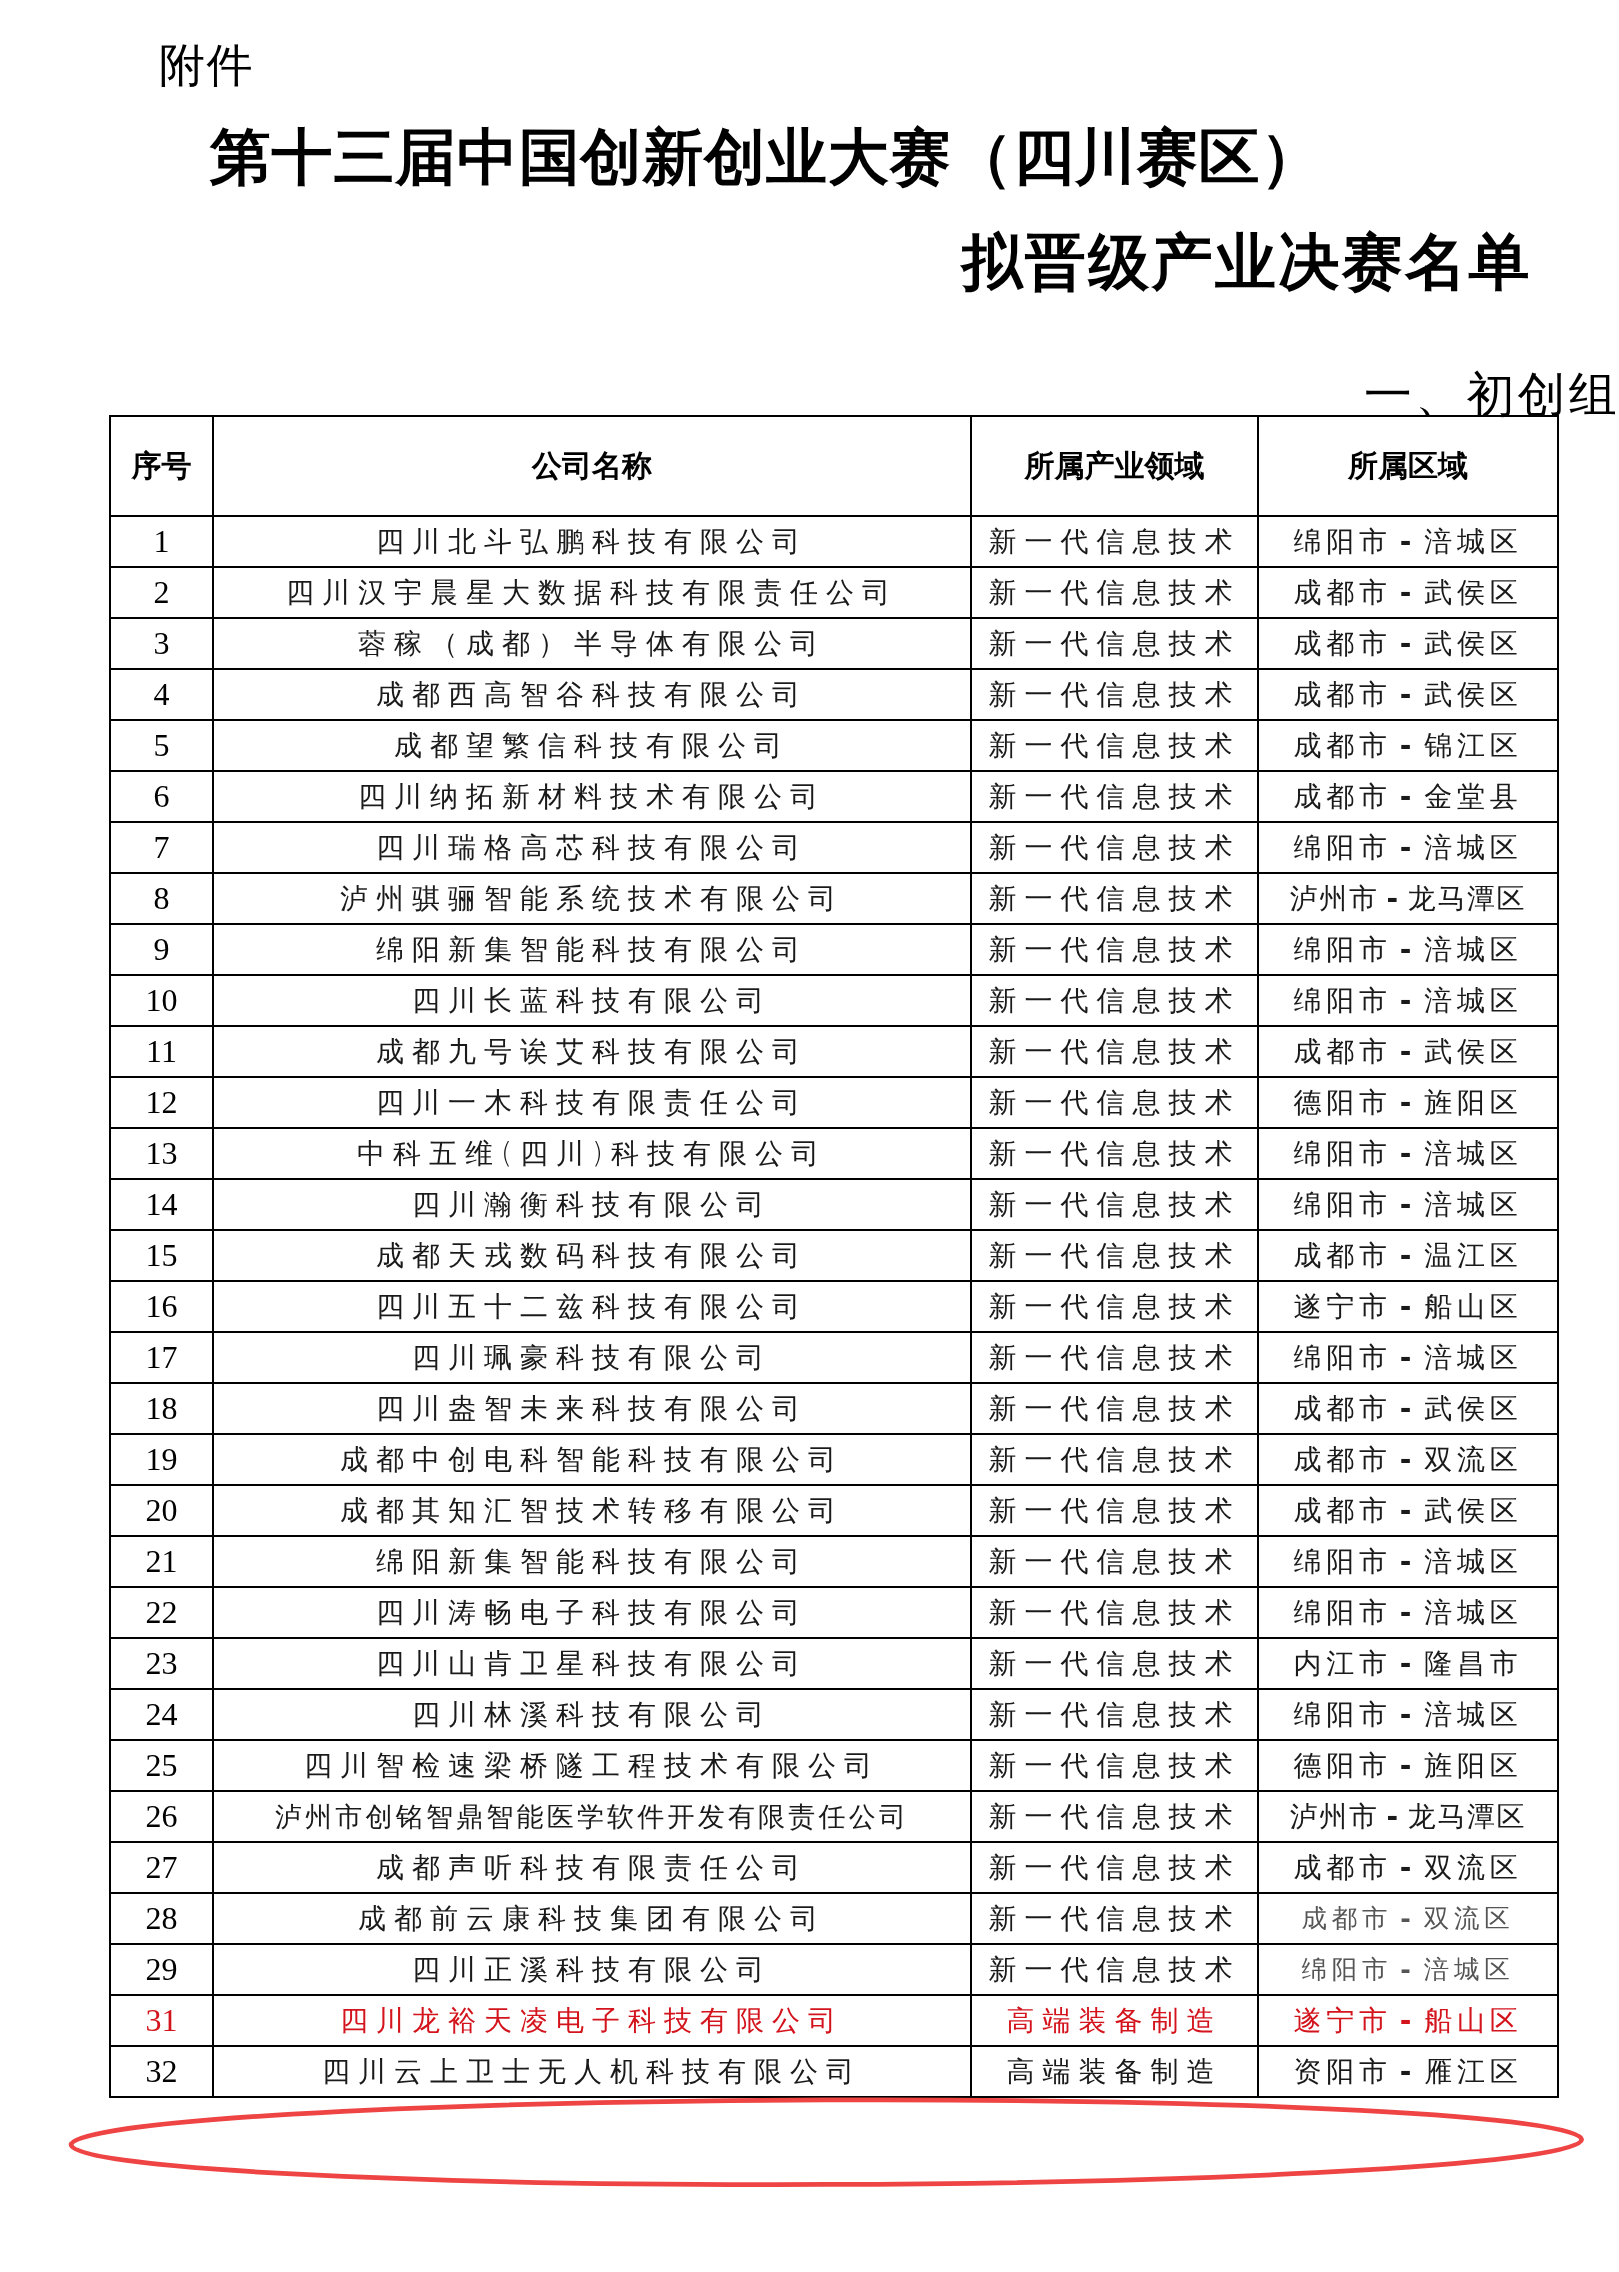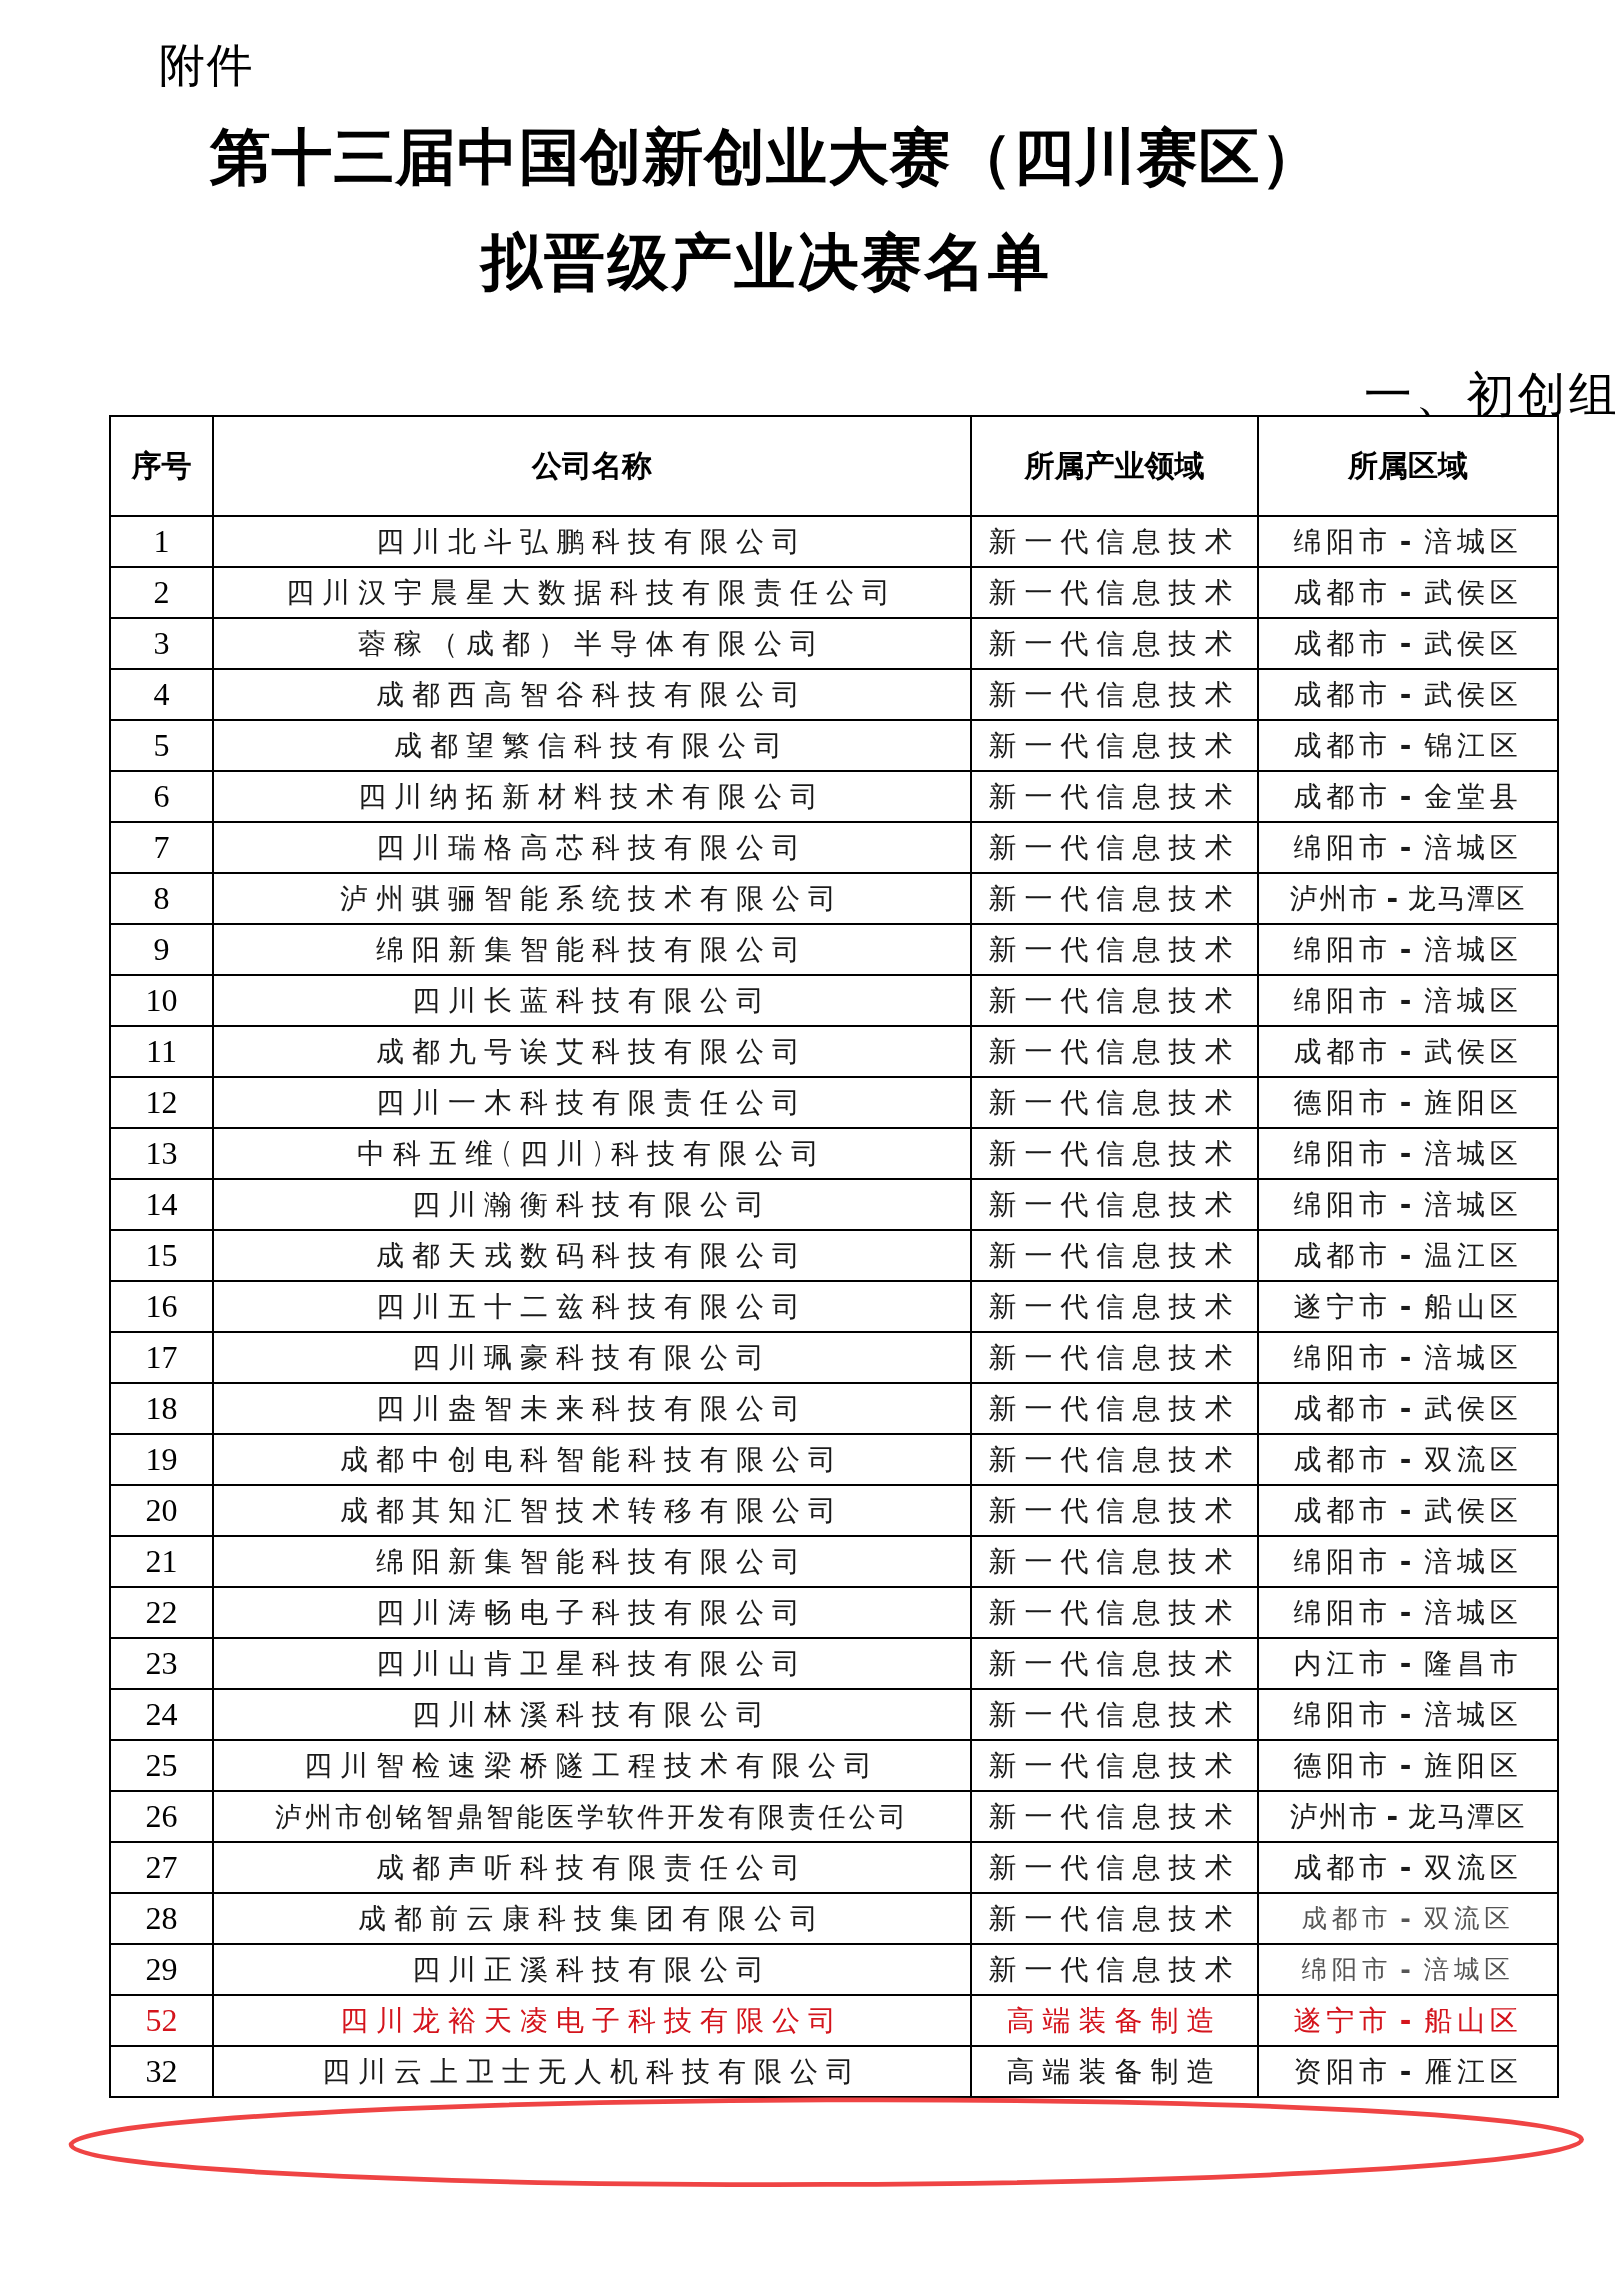--- a/index.html
+++ b/index.html
@@ -11,21 +11,21 @@
     position: absolute; left: 159px; top: 38px;
     font-size: 46px; line-height: 54px; letter-spacing: 1.6px;
     font-family: "DejaVu Serif", "Liberation Serif", serif;
   }
   .title {
     position: absolute; left: 0; width: 1532px; text-align: center;
     font-family: "DejaVu Sans", "Liberation Sans", sans-serif;
     font-weight: bold;
   }
   .title1 { top: 118px; font-size: 61px; line-height: 77px; letter-spacing: 0.8px; }
-  .title2 { top: 223px; font-size: 61px; line-height: 77px; letter-spacing: 2.4px; }
+  .title2 { top: 223px; font-size: 61px; line-height: 77px; letter-spacing: 2.4px; text-align: right; }
   .subtitle {
     position: absolute; left: 0; width: 1620px; text-align: right; top: 332px;
     font-size: 48px; line-height: 64px; letter-spacing: 3.2px;
     font-family: "DejaVu Serif", "Liberation Serif", serif;
     margin-top: 30px;
   }
   table.list {
     position: absolute; left: 109px; top: 415px;
     width: 1447px; border-collapse: collapse; table-layout: fixed;
   }
@@ -254,21 +254,21 @@
         <td>新一代信息技术</td>
         <td class="region light"><span>成都市</span><span class="sep">-</span><span>双流区</span></td>
       </tr>
       <tr>
         <td class="num">29</td>
         <td>四川正溪科技有限公司</td>
         <td>新一代信息技术</td>
         <td class="region light"><span>绵阳市</span><span class="sep">-</span><span>涪城区</span></td>
       </tr>
       <tr class="highlight">
-        <td class="num">52</td>
+        <td class="num">31</td>
         <td>四川龙裕天凌电子科技有限公司</td>
         <td>高端装备制造</td>
         <td class="region"><span>遂宁市</span><span class="sep">-</span><span>船山区</span></td>
       </tr>
       <tr>
         <td class="num">32</td>
         <td>四川云上卫士无人机科技有限公司</td>
         <td>高端装备制造</td>
         <td class="region"><span>资阳市</span><span class="sep">-</span><span>雁江区</span></td>
       </tr>

